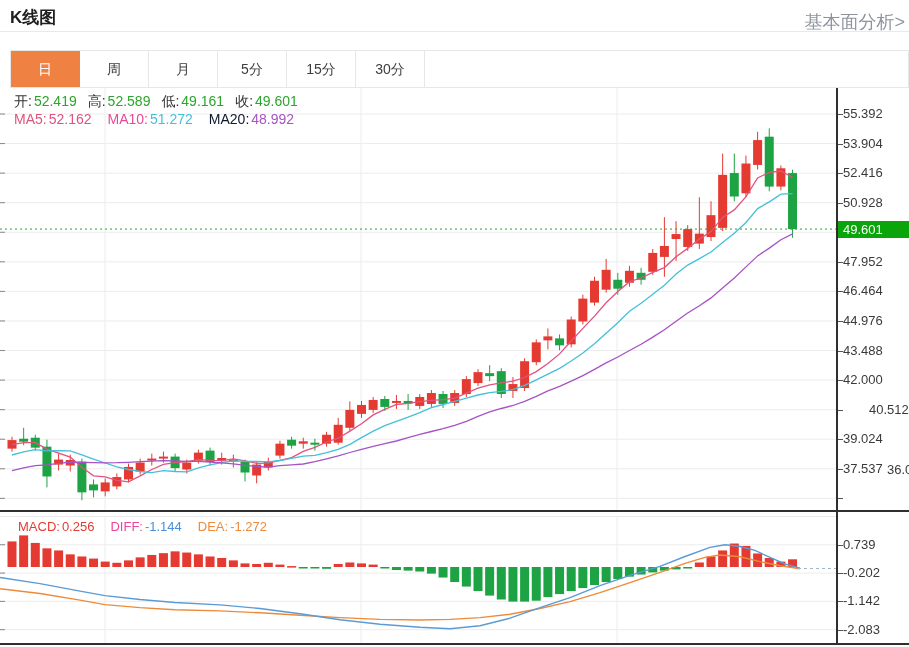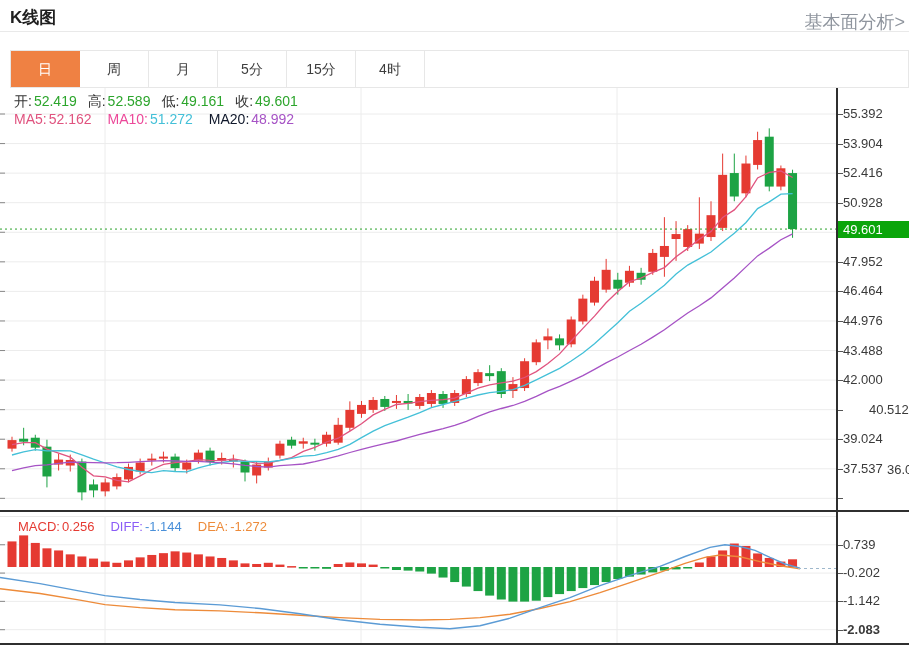--- a/index.html
+++ b/index.html
@@ -32,37 +32,37 @@
   <div class="title">K线图</div>
   <div class="bp-link">基本面分析&gt;</div>
   <div class="divider"></div>
 
   <div class="tabbar">
       <div class="tab active">日</div>
       <div class="tab">周</div>
       <div class="tab">月</div>
       <div class="tab">5分</div>
       <div class="tab">15分</div>
-      <div class="tab">4时</div>
+      <div class="tab">30分</div>
     </div>
 
   <div class="ohlc-row">
       <div class="ohlc-item"><span class="lbl">开:</span><span class="val" style="color: rgb(44, 165, 44);">52.419</span></div>
       <div class="ohlc-item"><span class="lbl">高:</span><span class="val" style="color: rgb(44, 165, 44);">52.589</span></div>
       <div class="ohlc-item"><span class="lbl">低:</span><span class="val" style="color: rgb(44, 165, 44);">49.161</span></div>
       <div class="ohlc-item"><span class="lbl">收:</span><span class="val" style="color: rgb(44, 165, 44);">49.601</span></div>
     </div>
   <div class="ma-row">
       <div class="ohlc-item"><span class="lbl" style="color: rgb(224, 83, 127);">MA5:</span><span class="val" style="color: rgb(224, 83, 127);">52.162</span></div>
       <div class="ohlc-item"><span class="lbl" style="color: #ec4899;">MA10:</span><span class="val" style="color: rgb(68, 192, 216);">51.272</span></div>
       <div class="ohlc-item"><span class="lbl" style="color: #0f172a;">MA20:</span><span class="val" style="color: rgb(166, 83, 197);">48.992</span></div>
     </div>
   <div class="macd-row">
       <div class="ohlc-item"><span class="lbl" style="color: rgb(229, 58, 50);">MACD:</span><span class="val" style="color: rgb(229, 58, 50);">0.256</span></div>
-      <div class="ohlc-item"><span class="lbl" style="color: #8b5cf6;">DIFF:</span><span class="val" style="color: rgb(74, 144, 217);">-1.144</span></div>
+      <div class="ohlc-item"><span class="lbl" style="color: #ec4899;">DIFF:</span><span class="val" style="color: rgb(74, 144, 217);">-1.144</span></div>
       <div class="ohlc-item"><span class="lbl" style="color: rgb(237, 139, 58);">DEA:</span><span class="val" style="color: rgb(237, 139, 58);">-1.272</span></div>
     </div>
 
   <svg class="chart-svg" id="main-svg" width="836" height="422">
       <g>
         <line x1="0" x2="836" y1="26" y2="26" stroke="#ececec" stroke-width="1"></line>
         <line x1="0" x2="836" y1="55.566559999999996" y2="55.566559999999996" stroke="#ececec" stroke-width="1"></line>
         <line x1="0" x2="836" y1="85.13312000000013" y2="85.13312000000013" stroke="#ececec" stroke-width="1"></line>
         <line x1="0" x2="836" y1="114.69968000000011" y2="114.69968000000011" stroke="#ececec" stroke-width="1"></line>
         <line x1="0" x2="836" y1="144.2662400000001" y2="144.2662400000001" stroke="#ececec" stroke-width="1"></line>
@@ -356,16 +356,16 @@
       <div class="axis-label" style="top: 461px;">37.537</div>
       <div class="axis-tick" style="top: 498px;"></div>
       <div class="axis-label" style="top: 462px; margin-left: 44px;">36.049</div>
       <div class="axis-tick" style="top: 545px;"></div>
       <div class="axis-label" style="top: 537px;">0.739</div>
       <div class="axis-tick" style="top: 573px;"></div>
       <div class="axis-label" style="top: 565px;">-0.202</div>
       <div class="axis-tick" style="top: 601px;"></div>
       <div class="axis-label" style="top: 593px;">-1.142</div>
       <div class="axis-tick" style="top: 630px;"></div>
-      <div class="axis-label" style="top: 622px; font-weight: bold;">-2.083</div>
+      <div class="axis-label" style="top: 622px;">-2.083</div>
     </div>
   <div class="price-tag" id="price-tag" style="background: rgb(10, 165, 10); top: 221px;">49.601</div>
 </div>
 
 </body></html>

